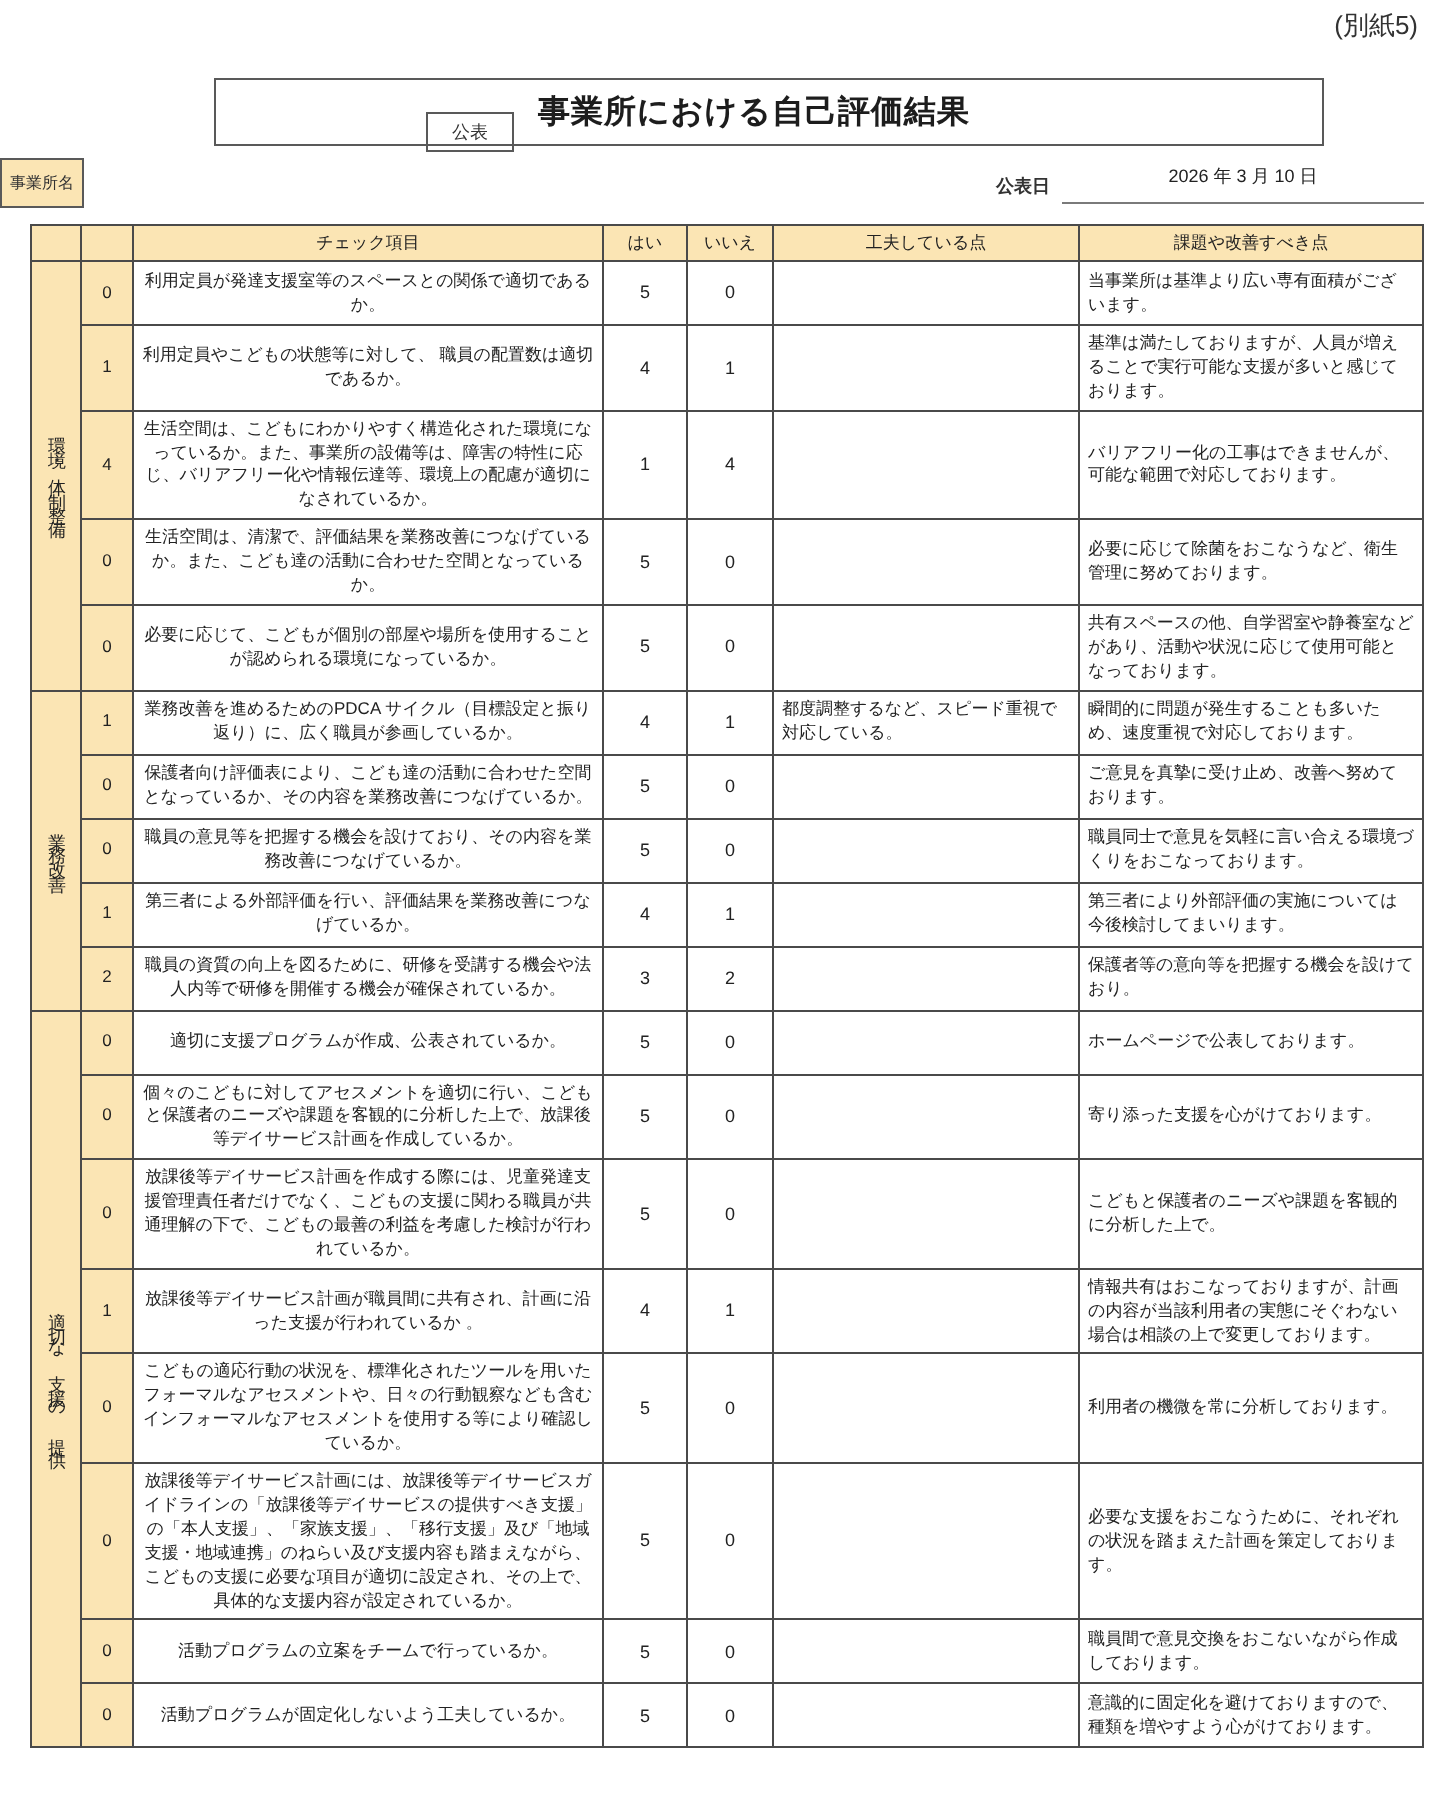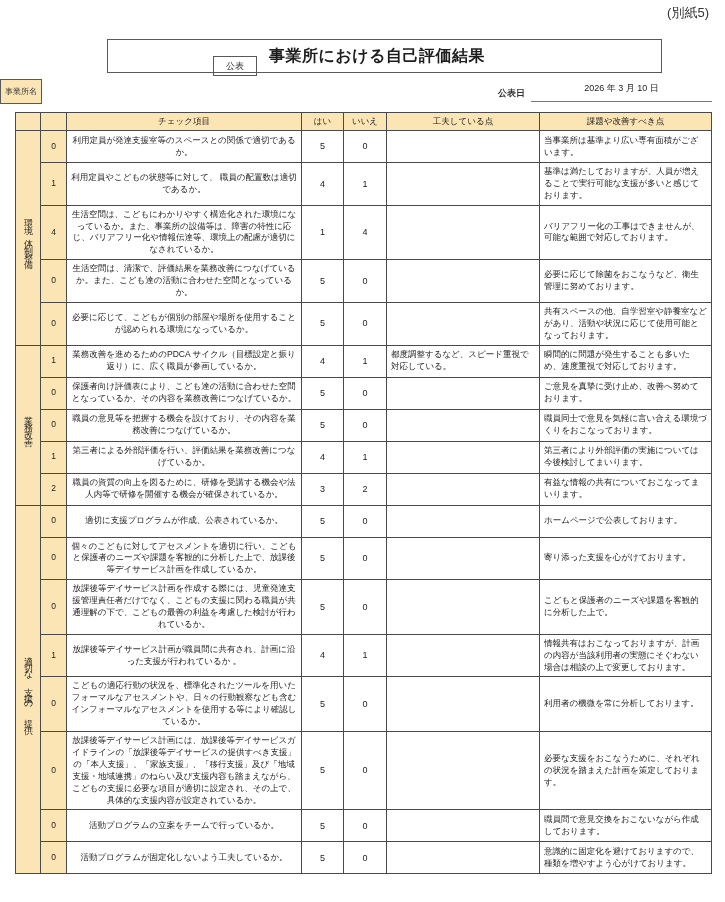--- a/index.html
+++ b/index.html
@@ -214,21 +214,21 @@
           <td class="count">1</td>
           <td class="kufu"></td>
           <td class="kadai">第三者により外部評価の実施については今後検討してまいります。</td>
         </tr>
         <tr>
           <td class="num">2</td>
           <td class="item">職員の資質の向上を図るために、研修を受講する機会や法人内等で研修を開催する機会が確保されているか。</td>
           <td class="count">3</td>
           <td class="count">2</td>
           <td class="kufu"></td>
-          <td class="kadai">有益な情報の共有についておこなってまいります。</td>
+          <td class="kadai">保護者等の意向等を把握する機会を設けており。</td>
         </tr>
         <tr>
           <td class="cat" rowspan="8"><span class="vert">適切な支援の提供</span></td>
           <td class="num">0</td>
           <td class="item">適切に支援プログラムが作成、公表されているか。</td>
           <td class="count">5</td>
           <td class="count">0</td>
           <td class="kufu"></td>
           <td class="kadai">ホームページで公表しております。</td>
         </tr>

